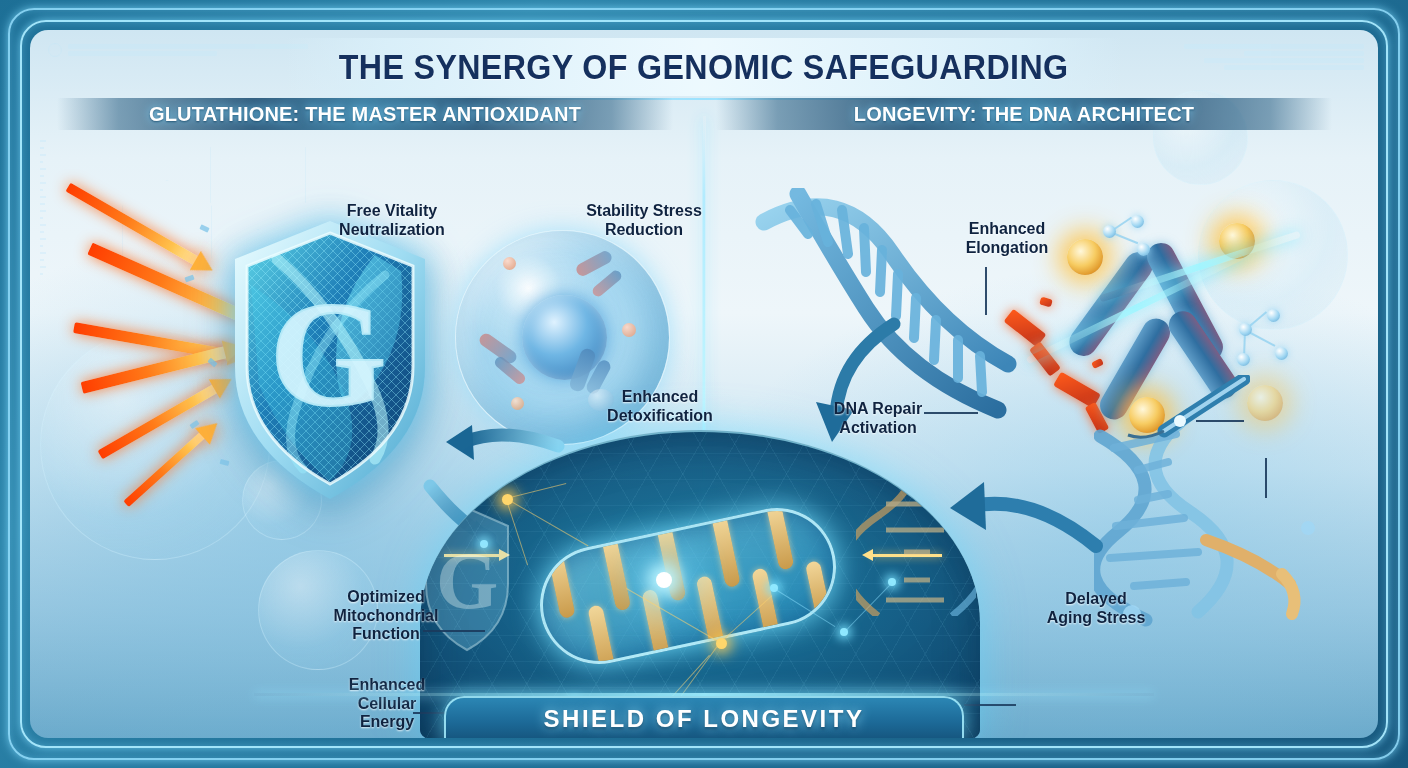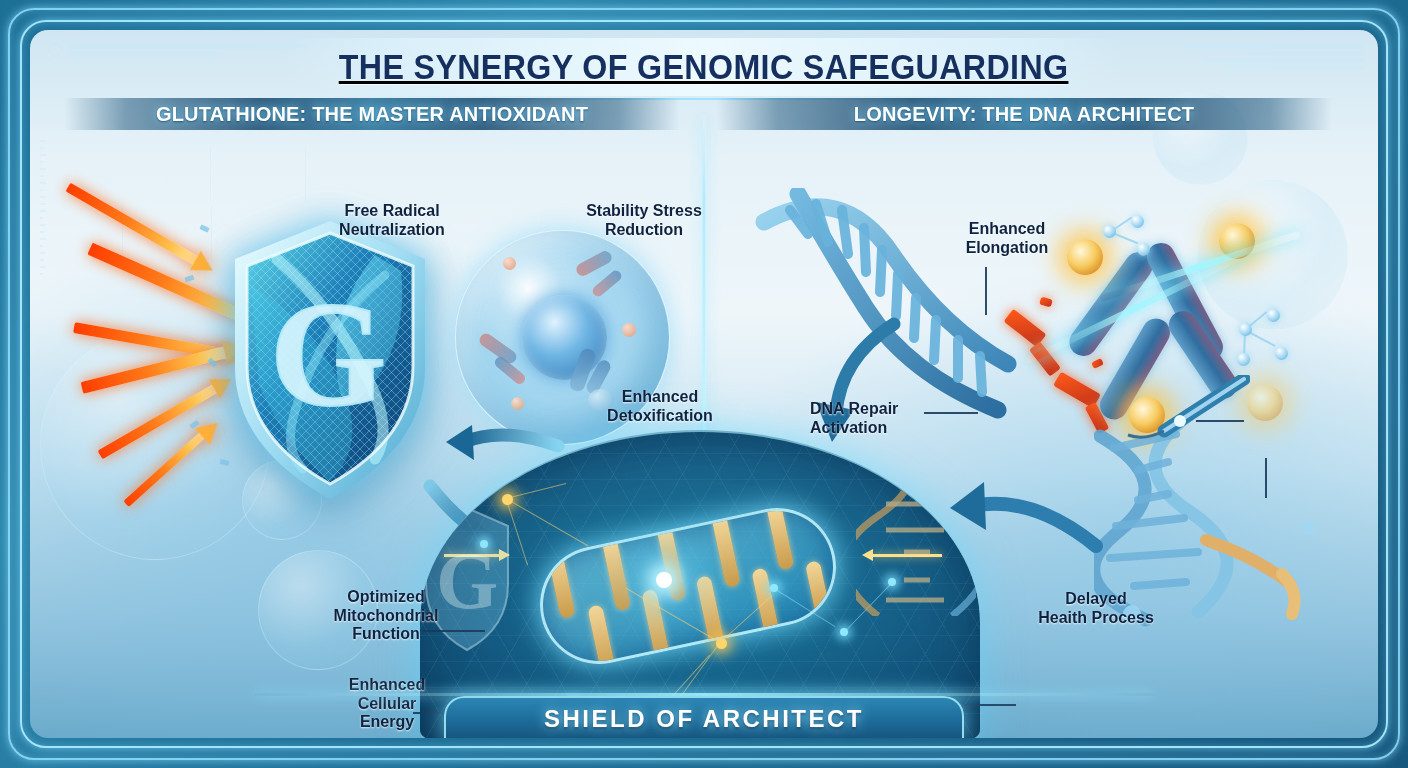--- a/index.html
+++ b/index.html
@@ -57,35 +57,35 @@
     background:radial-gradient(circle at 35% 30%, rgba(255,255,255,.38), rgba(160,215,240,.18) 55%, rgba(120,185,220,.05) 100%);
     border:1px solid rgba(220,245,255,.30);
     pointer-events:none;
   }
 
   
   #title-band {
     position:absolute; left:50%; transform:translateX(-50%); top:8px;
     width:840px; height:58px; border-radius:4px;
     background:linear-gradient(90deg,rgba(205,232,244,0) 0%,rgba(218,240,250,.85) 12%,rgba(238,250,255,.95) 50%,rgba(218,240,250,.85) 88%,rgba(205,232,244,0) 100%);
-    display:flex; align-items:center; justify-content:center;text-decoration:underline;
+    display:flex; align-items:center; justify-content:center;
   }
   #title-band:after {
     content:""; position:absolute; left:4%; right:4%; bottom:-4px; height:2px;
     background:linear-gradient(90deg,rgba(120,210,245,0),rgba(150,225,255,.9),rgba(120,210,245,0));
   }
   #main-title {
     font-size:35px; font-weight:bold; letter-spacing:.4px;
     color:#15305e; text-shadow:0 1px 1px rgba(255,255,255,.7);
     transform:scaleX(.92); white-space:nowrap;
   }
 
   
   .panel-head { position:absolute; top:68px; width:616px; }
-  .panel-head.left  { left:34px; }
+  .panel-head.left  { left:27px; }
   .panel-head.right { left:686px; }
   .head-band {
     height:32px; border-radius:2px; display:flex; align-items:center; justify-content:center;
     background:linear-gradient(90deg,
       rgba(40,90,125,0) 0%, rgba(38,92,128,.55) 10%,
       rgba(30,78,115,.88) 32%, rgba(52,120,158,.92) 50%,
       rgba(30,78,115,.88) 68%, rgba(38,92,128,.55) 90%, rgba(40,90,125,0) 100%);
   }
   .head-band span {
     color:#fff; font-size:20px; font-weight:bold; letter-spacing:.2px;
@@ -575,39 +575,39 @@
     </svg>
 
     <div class="leader" style="left:393px;top:600px;width:62px;"></div>
     <div class="leader" style="left:383px;top:682px;width:70px;"></div>
     <div class="leader" style="left:894px;top:382px;width:54px;"></div>
     <div class="leader" style="left:955px;top:237px;width:2px;height:48px;"></div>
     <div class="leader" style="left:1166px;top:390px;width:48px;"></div>
     <div class="leader" style="left:1235px;top:428px;width:2px;height:40px;"></div>
     <div class="leader" style="left:934px;top:674px;width:52px;"></div>
 
-    <div class="lbl" style="left:292px;top:172px;width:140px;text-align:center;">Free Radical
+    <div class="lbl" style="left:292px;top:172px;width:140px;text-align:center;">Free Vitality
 Neutralization</div>
     <div class="lbl" style="left:534px;top:172px;width:160px;text-align:center;">Stability Stress
 Reduction</div>
     <div class="lbl" style="left:560px;top:358px;width:140px;text-align:center;">Enhanced
 Detoxification</div>
     <div class="lbl" style="left:282px;top:558px;width:148px;text-align:center;">Optimized
 Mitochondrial
 Function</div>
     <div class="lbl" style="left:292px;top:646px;width:130px;text-align:center;">Enhanced
 Cellular
 Energy</div>
 
     <div class="lbl" style="left:902px;top:190px;width:150px;text-align:center;">Enhanced
 Elongation</div>
-    <div class="lbl" style="left:780px;top:370px;width:136px;">DNA Repair
+    <div class="lbl" style="left:780px;top:370px;width:136px;text-align:center;">DNA Repair
 Activation</div>
     <div class="lbl" style="left:986px;top:560px;width:160px;text-align:center;">Delayed
-Heaith Process</div>
+Aging Stress</div>
 
     <div id="banner-glow"></div>
     <div id="bottom-banner">
-      <span>SHIELD OF ARCHITECT</span>
+      <span>SHIELD OF LONGEVITY</span>
     </div>
 
   </div>
 </div>
 
 </body></html>

